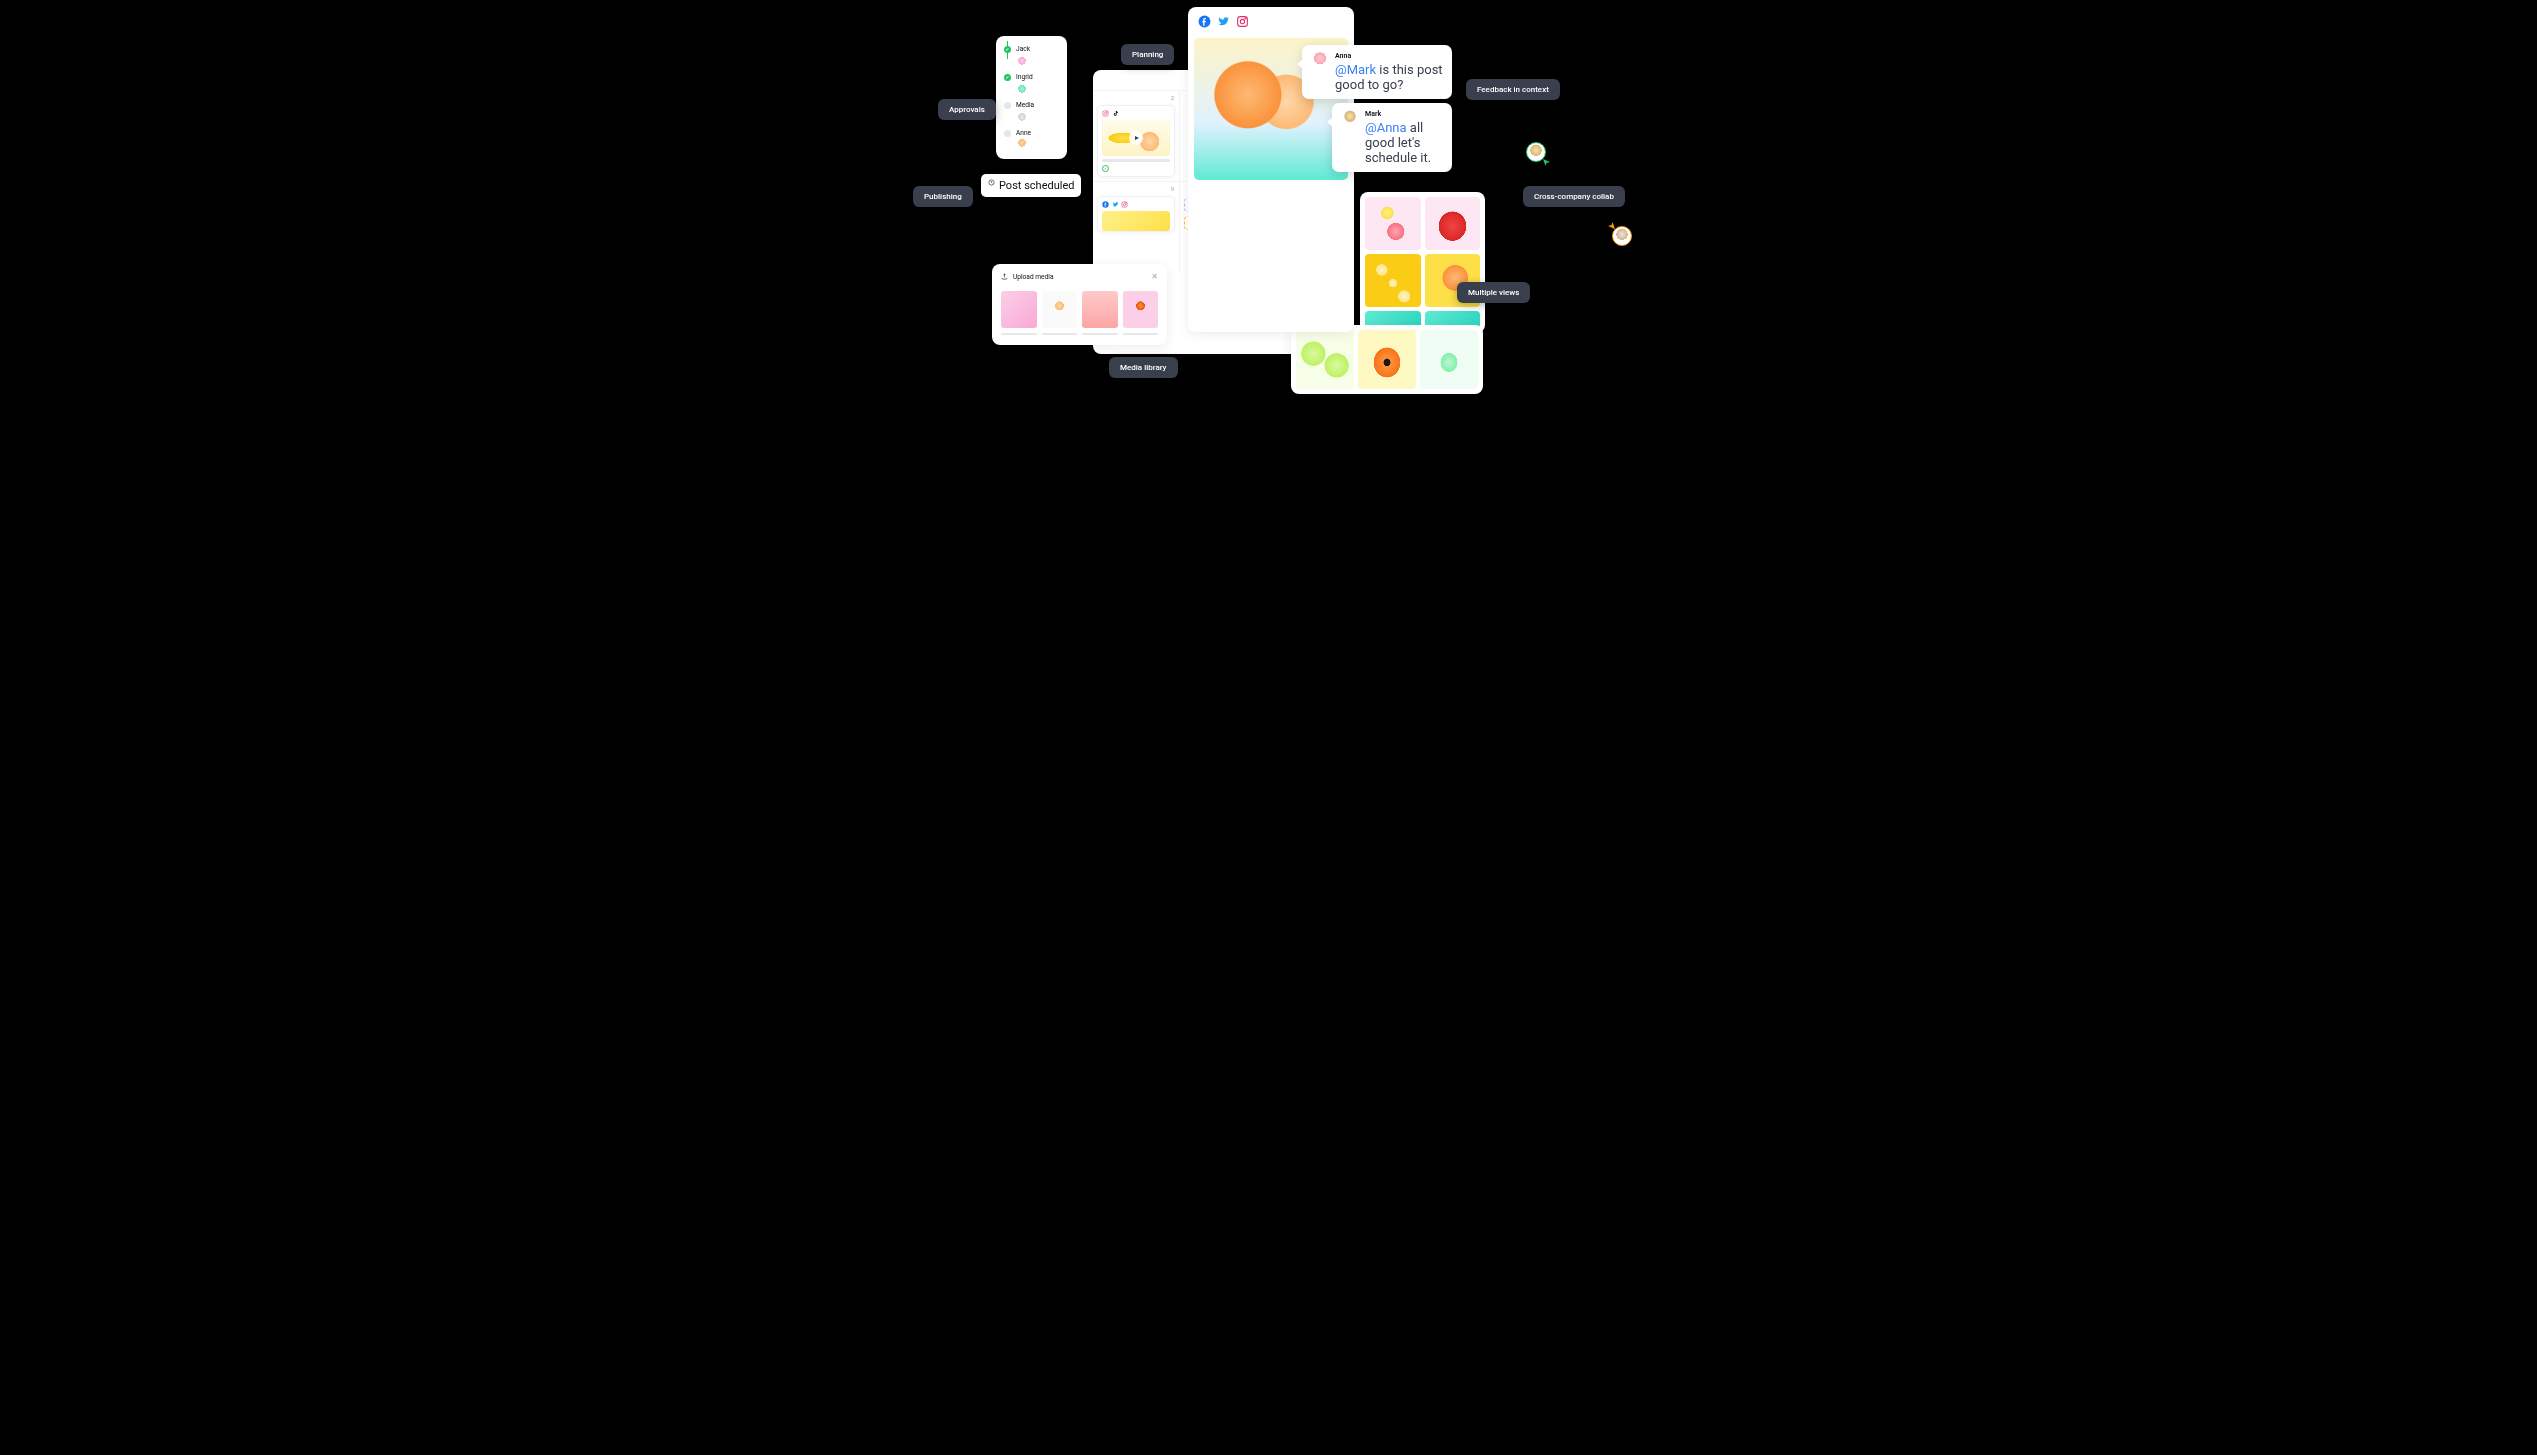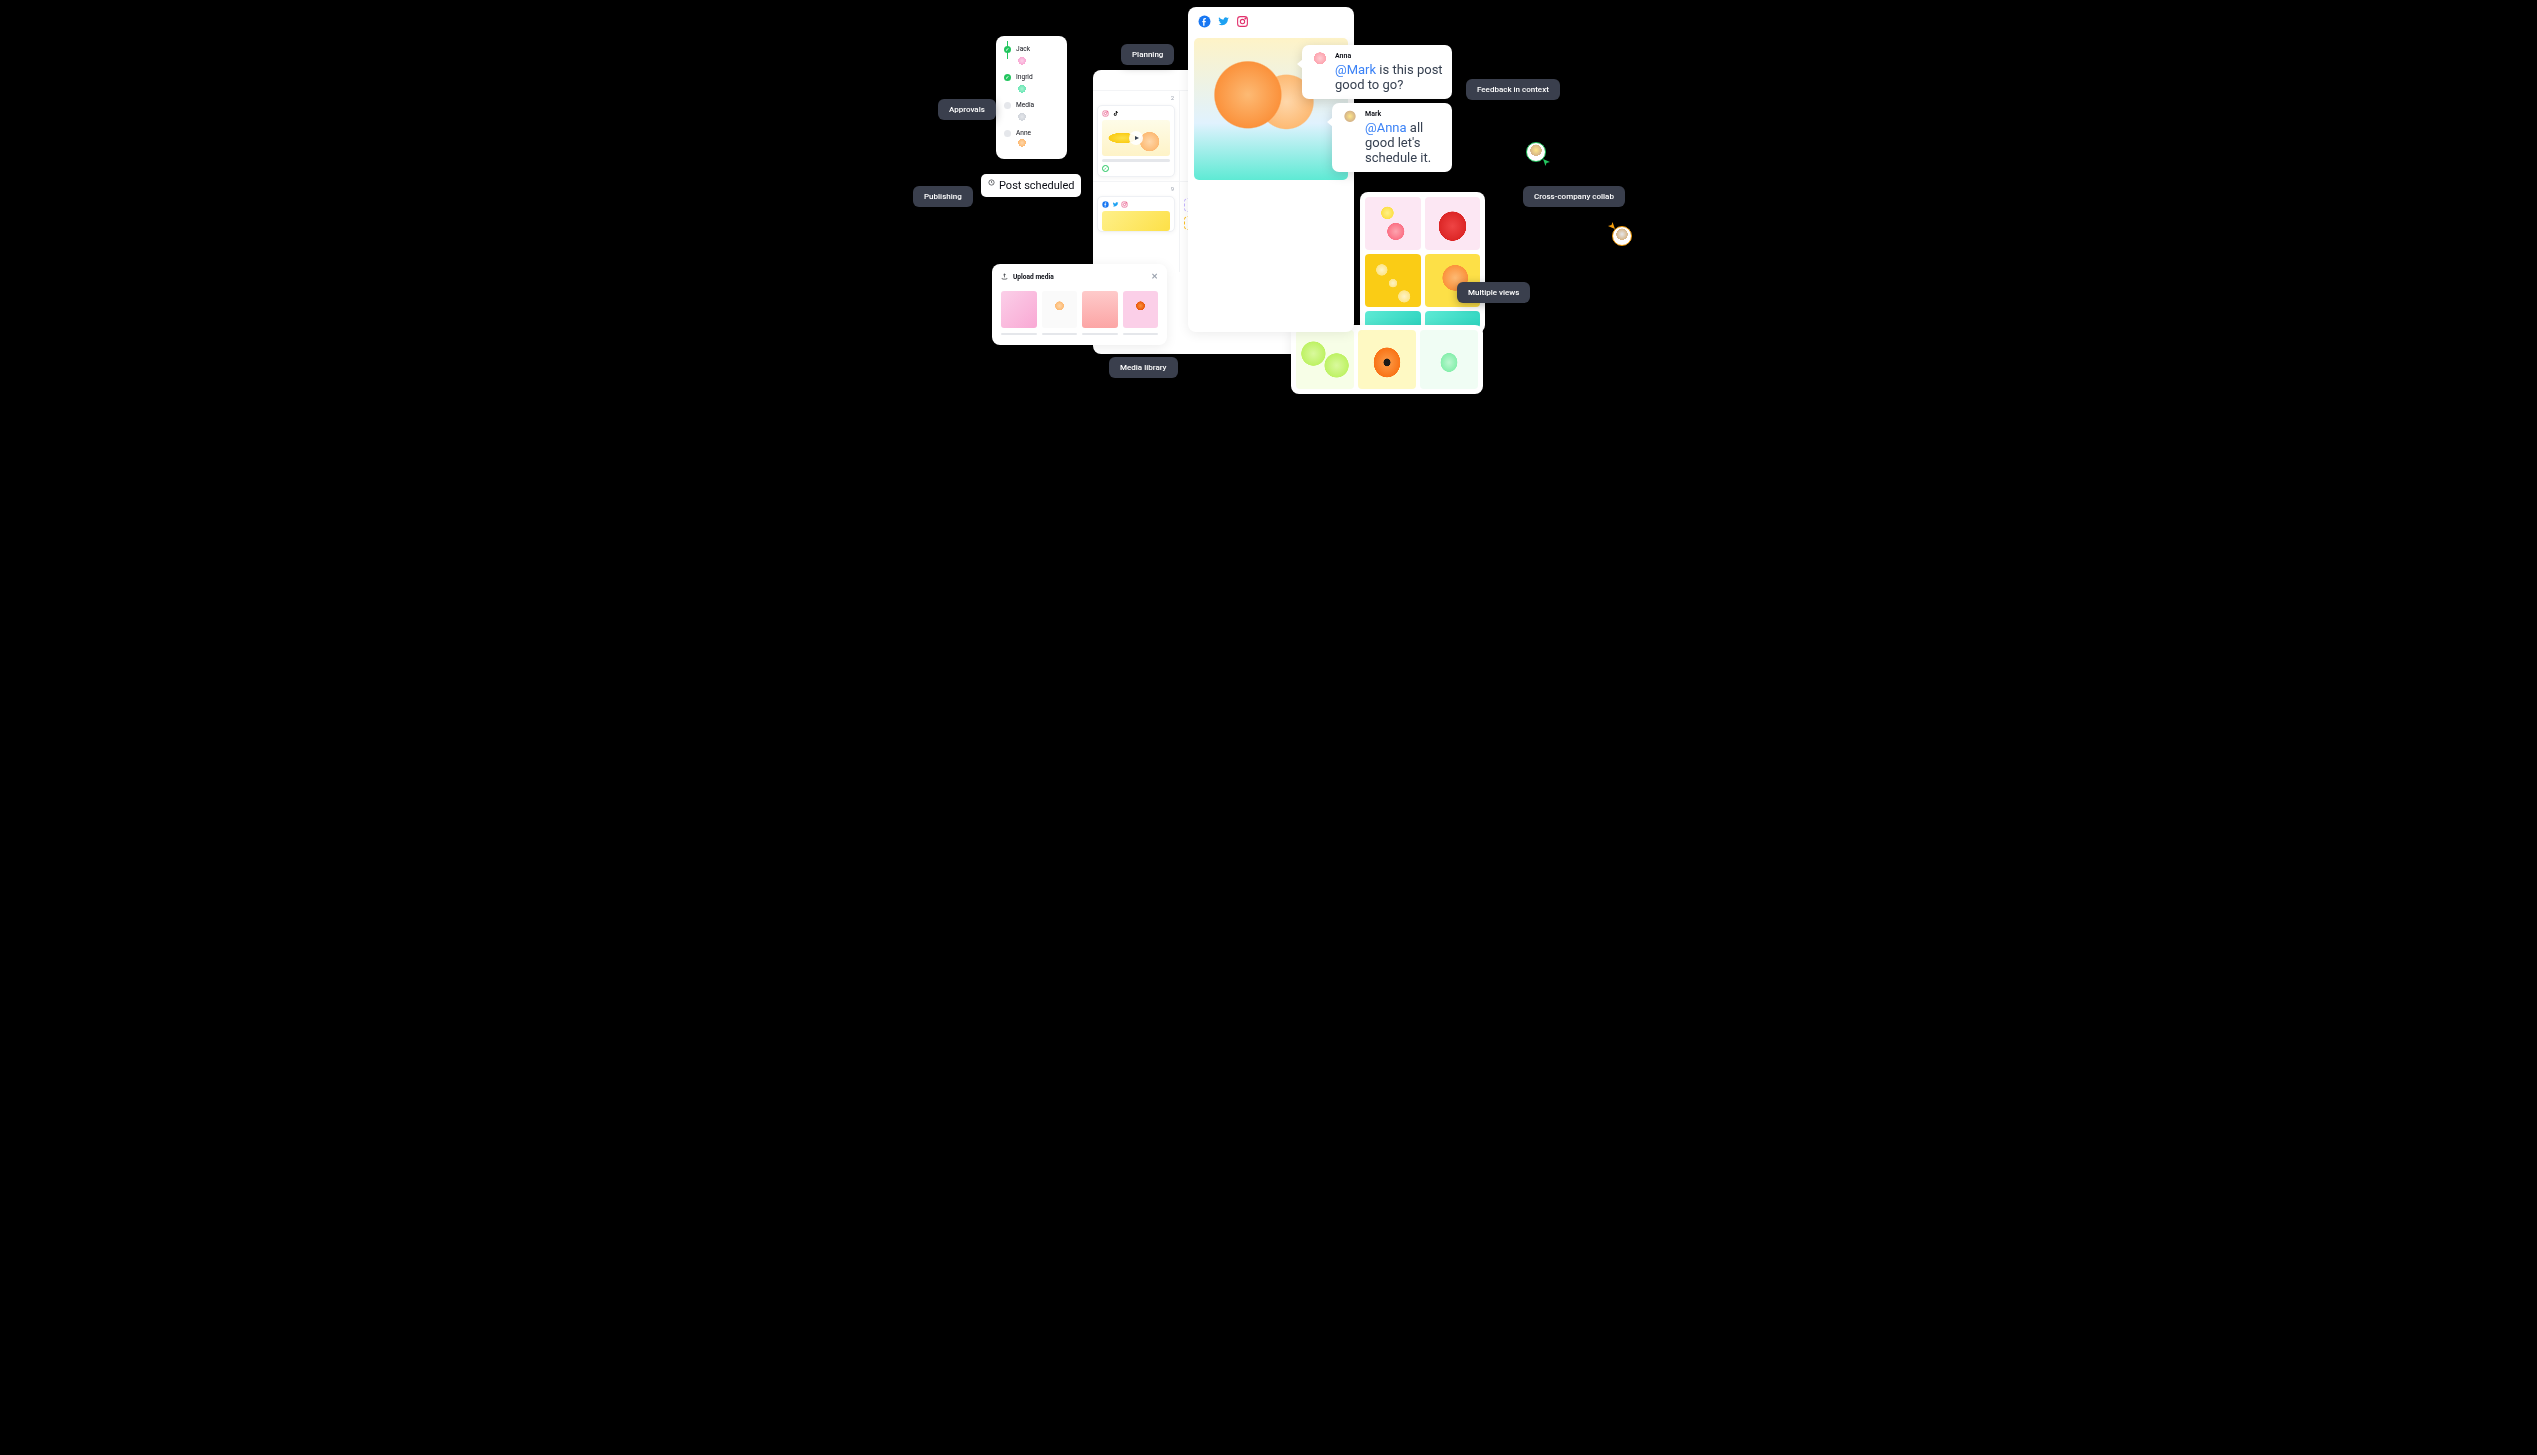--- a/index.html
+++ b/index.html
@@ -74,21 +74,21 @@
     
     .comment-bubble { position: absolute; background: #fff; border-radius: 7px; padding: 7px 9px; display: flex; gap: 6px; box-shadow: 0 3px 12px rgba(0,0,0,0.15); z-index: 40; }
     .comment-avatar { width: 18px; height: 18px; border-radius: 50%; flex-shrink: 0; }
     .comment-name { font-weight: 600; font-size: 7px; color: #0b0d15; margin-bottom: 2px; }
     .comment-text { font-size: 13px; color: #374151; }
     .mention { color: #3b82f6; }
     .comment-tail { position: absolute; left: -5px; top: 14px; width: 0; height: 0; border-top: 5px solid transparent; border-bottom: 5px solid transparent; border-right: 6px solid #fff; }
 
     
     .media-card { left: 95px; top: 264px; width: 175px; padding: 8px 9px 10px; z-index: 30; }
-    .media-head { display: flex; align-items: center; gap: 5px; font-size: 6.6px; font-weight: 700; color: #0b0d15; }
+    .media-head { display: flex; align-items: center; gap: 5px; font-size: 6.6px; font-weight: 400; color: #0b0d15; }
     .media-close { margin-left: auto; color: #9ca3af; cursor: pointer; font-size: 8px; }
     .media-row { display: flex; gap: 5px; margin-top: 10px; }
     .media-item { flex: 1; }
     .media-thumb { width: 100%; height: 37px; border-radius: 3px; }
     .media-bar { height: 2px; background: #e5e7eb; border-radius: 1px; margin-top: 5px; }
 
     
     .grid-card { left: 463px; top: 192px; width: 125px; padding: 5px; z-index: 15; }
     .grid-row { display: flex; gap: 4px; margin-bottom: 4px; }
     .grid-row:last-child { margin-bottom: 0; }

